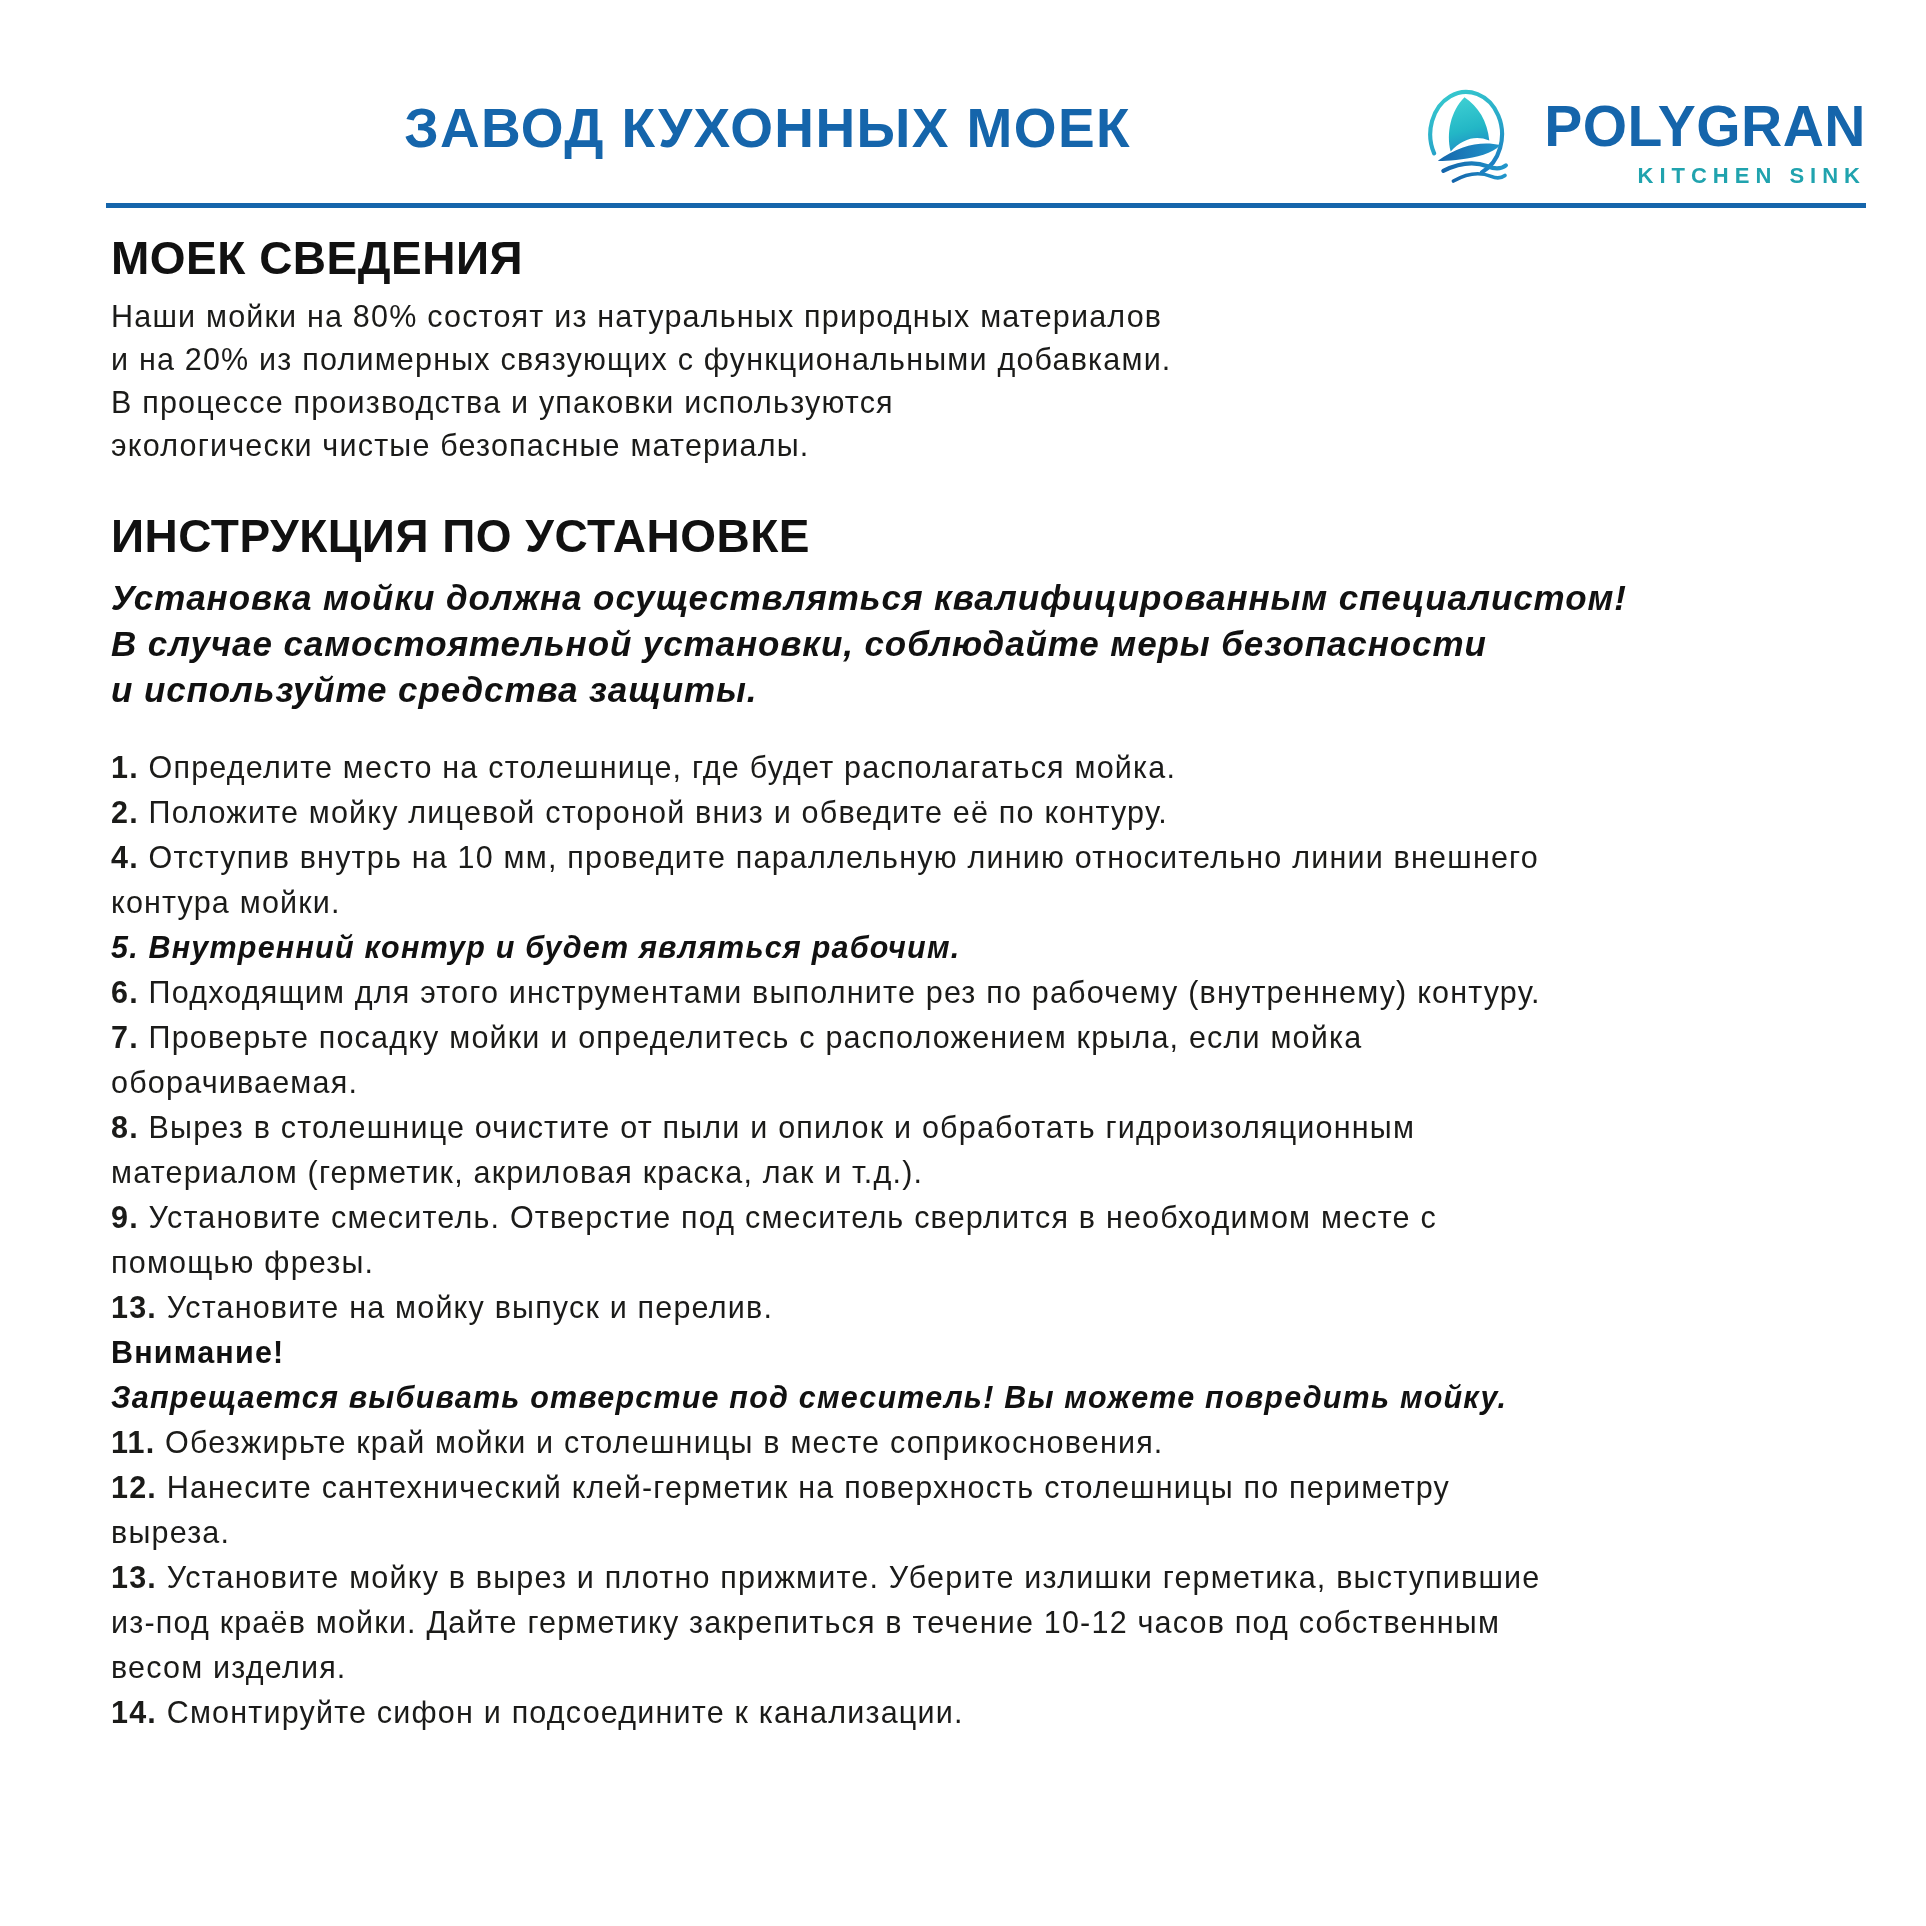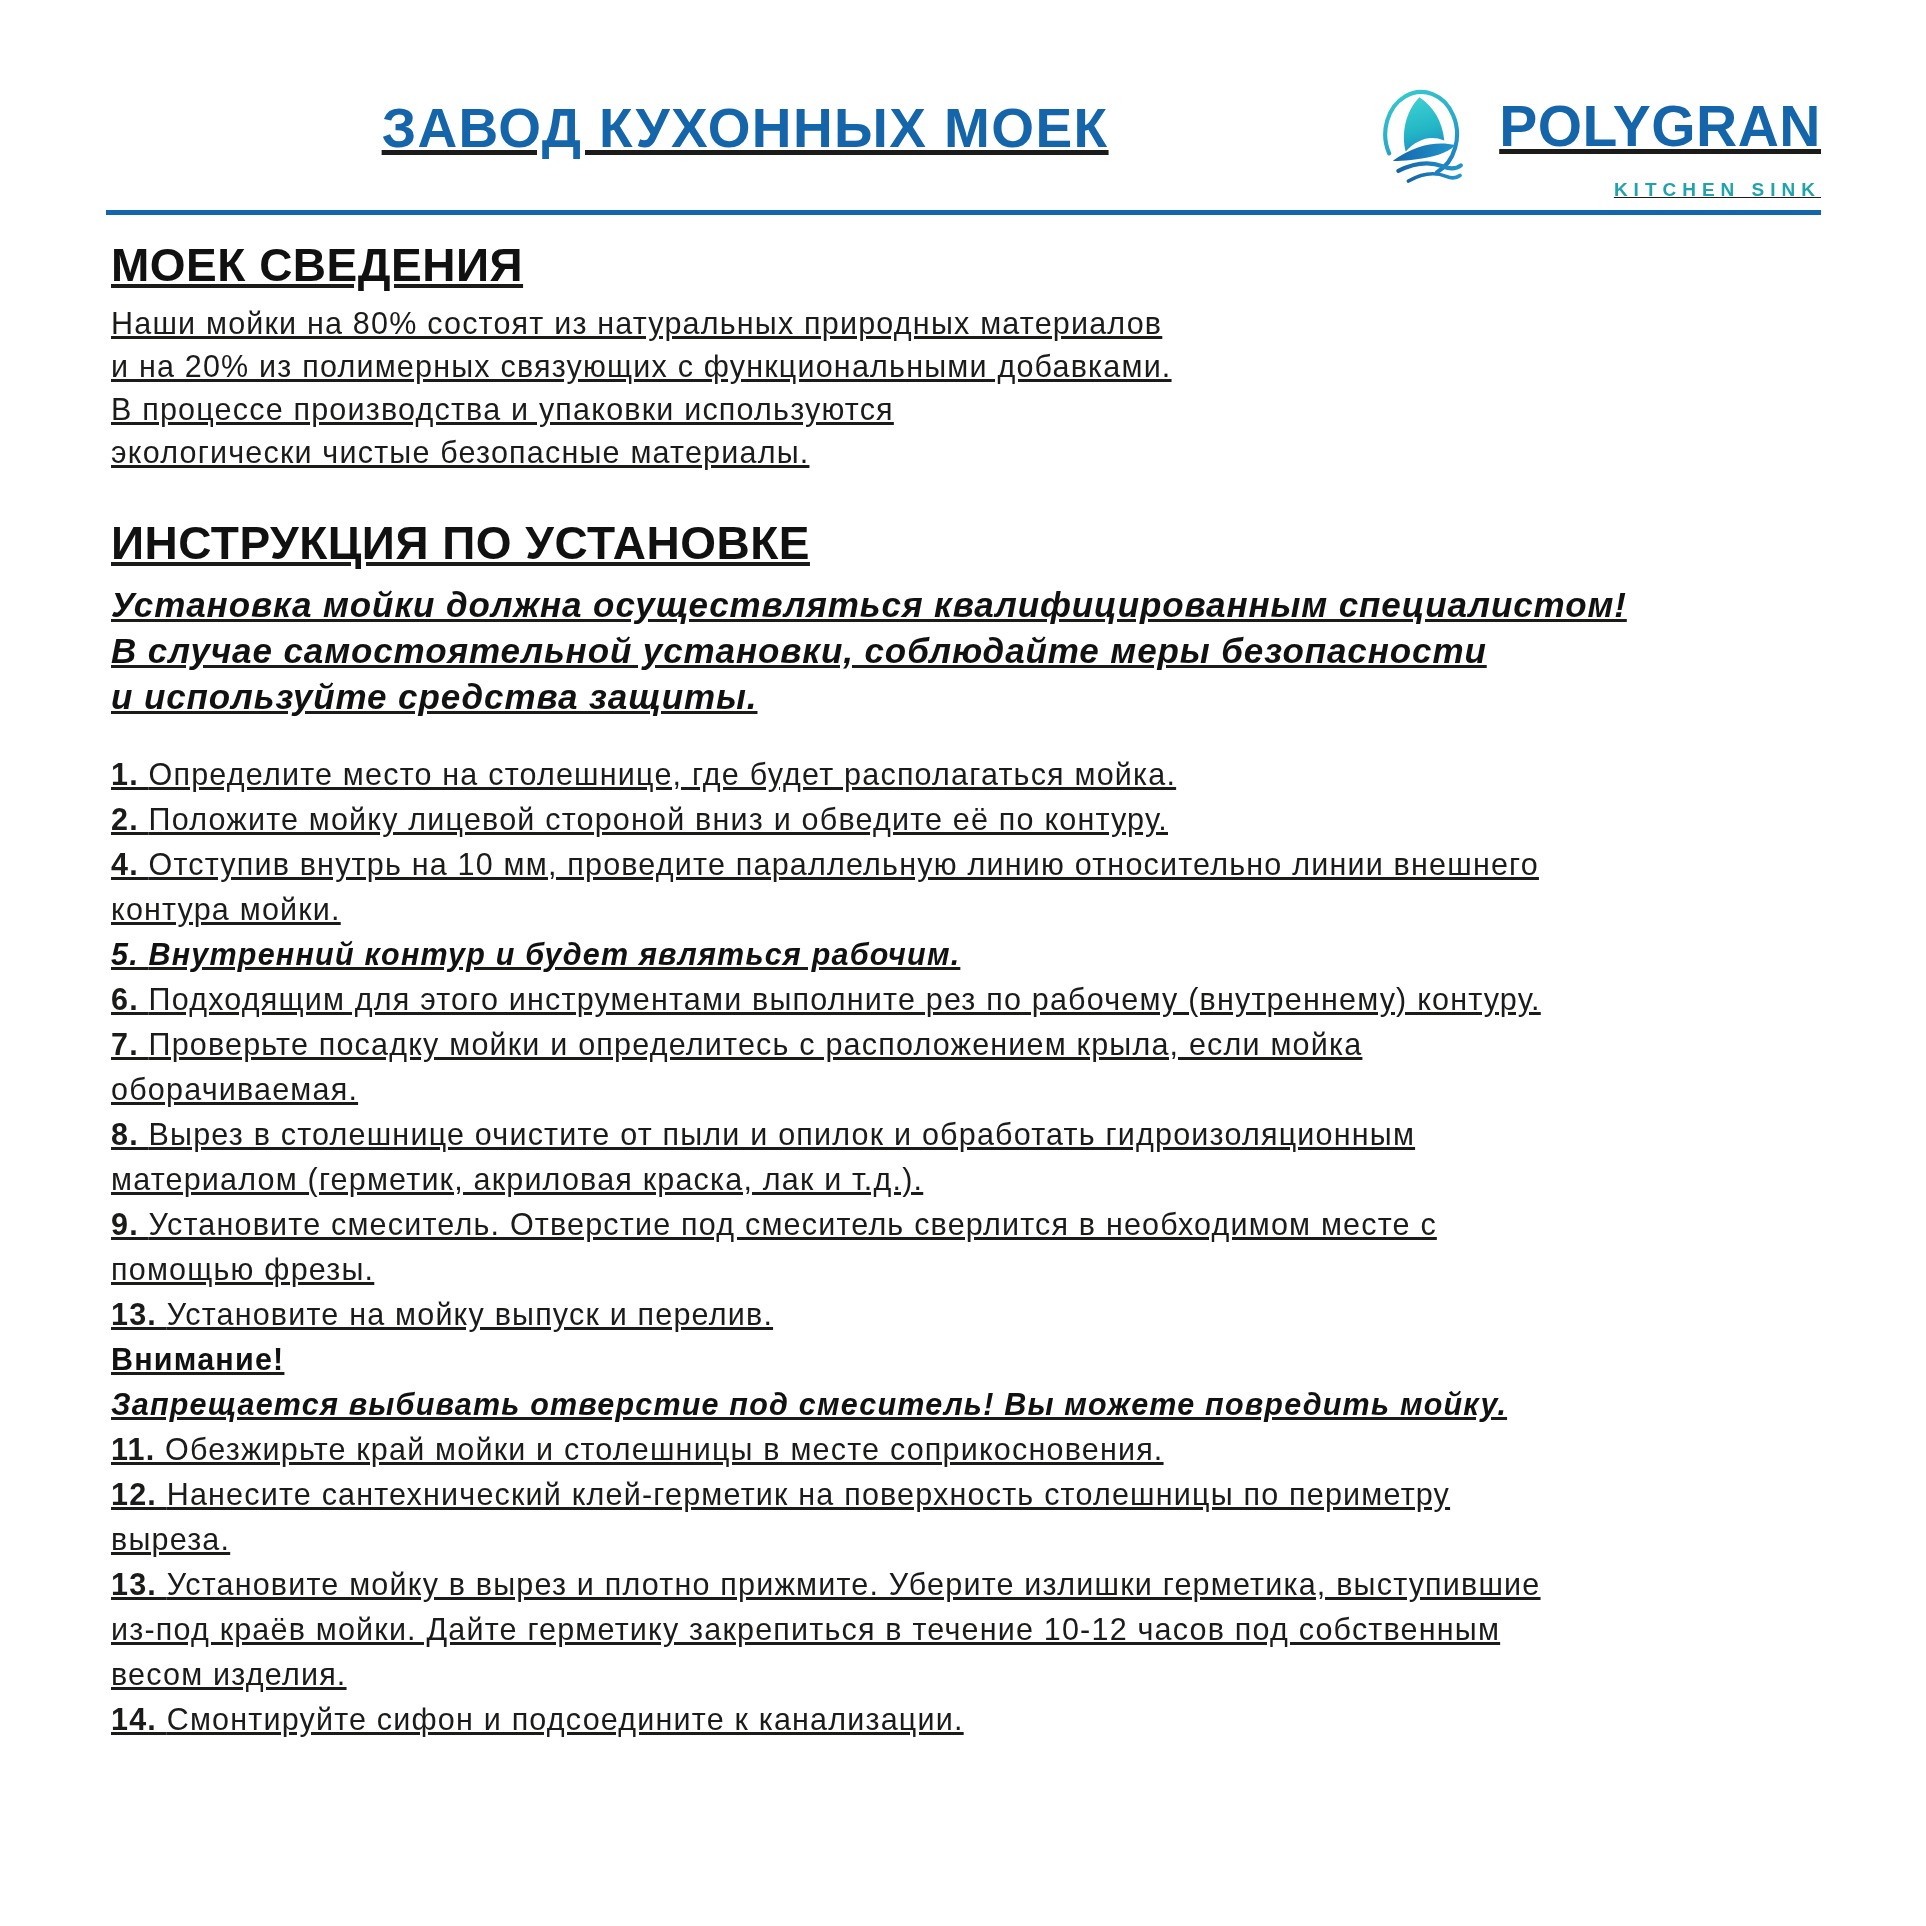--- a/index.html
+++ b/index.html
@@ -9,22 +9,21 @@
     height: 1926px;
     background: #ffffff;
     overflow: hidden;
     font-family: "Liberation Sans", sans-serif;
     color: var(--text-dark, #1b1b19);
   }
   .page {
     box-sizing: border-box;
     width: 1926px;
     height: 1926px;
-    padding: 69px 105px 0 111px;
-    text-decoration: underline;
+    padding: 69px 60px 0 111px;
   }
   
   header { display: flex; align-items: flex-start; }
   .header-title {
     flex: 1;
     text-align: center;
     font-size: 55px;
     font-weight: 700;
     letter-spacing: 1.4px;
     line-height: 1.2;
@@ -37,24 +36,24 @@
   .brand { display: flex; flex-direction: column; align-items: flex-end; margin-top: 11px; }
   .brand-name {
     font-size: 57px;
     font-weight: 700;
     line-height: 1;
     letter-spacing: 0.5px;
     color: var(--brand-blue, #1565ab);
     white-space: nowrap;
   }
   .brand-tagline {
-    font-size: 19px;
+    font-size: 22px;
     font-weight: 700;
     letter-spacing: 6px;
-    margin-top: 24px;
+    margin-top: 8px;
     color: var(--brand-teal, #20a3ae);
     white-space: nowrap;
   }
   .rule {
     height: 5.5px;
     background: var(--brand-blue, #1565ab);
     border: none;
     margin: 9.2px 0 0 -5.5px;
   }
   

